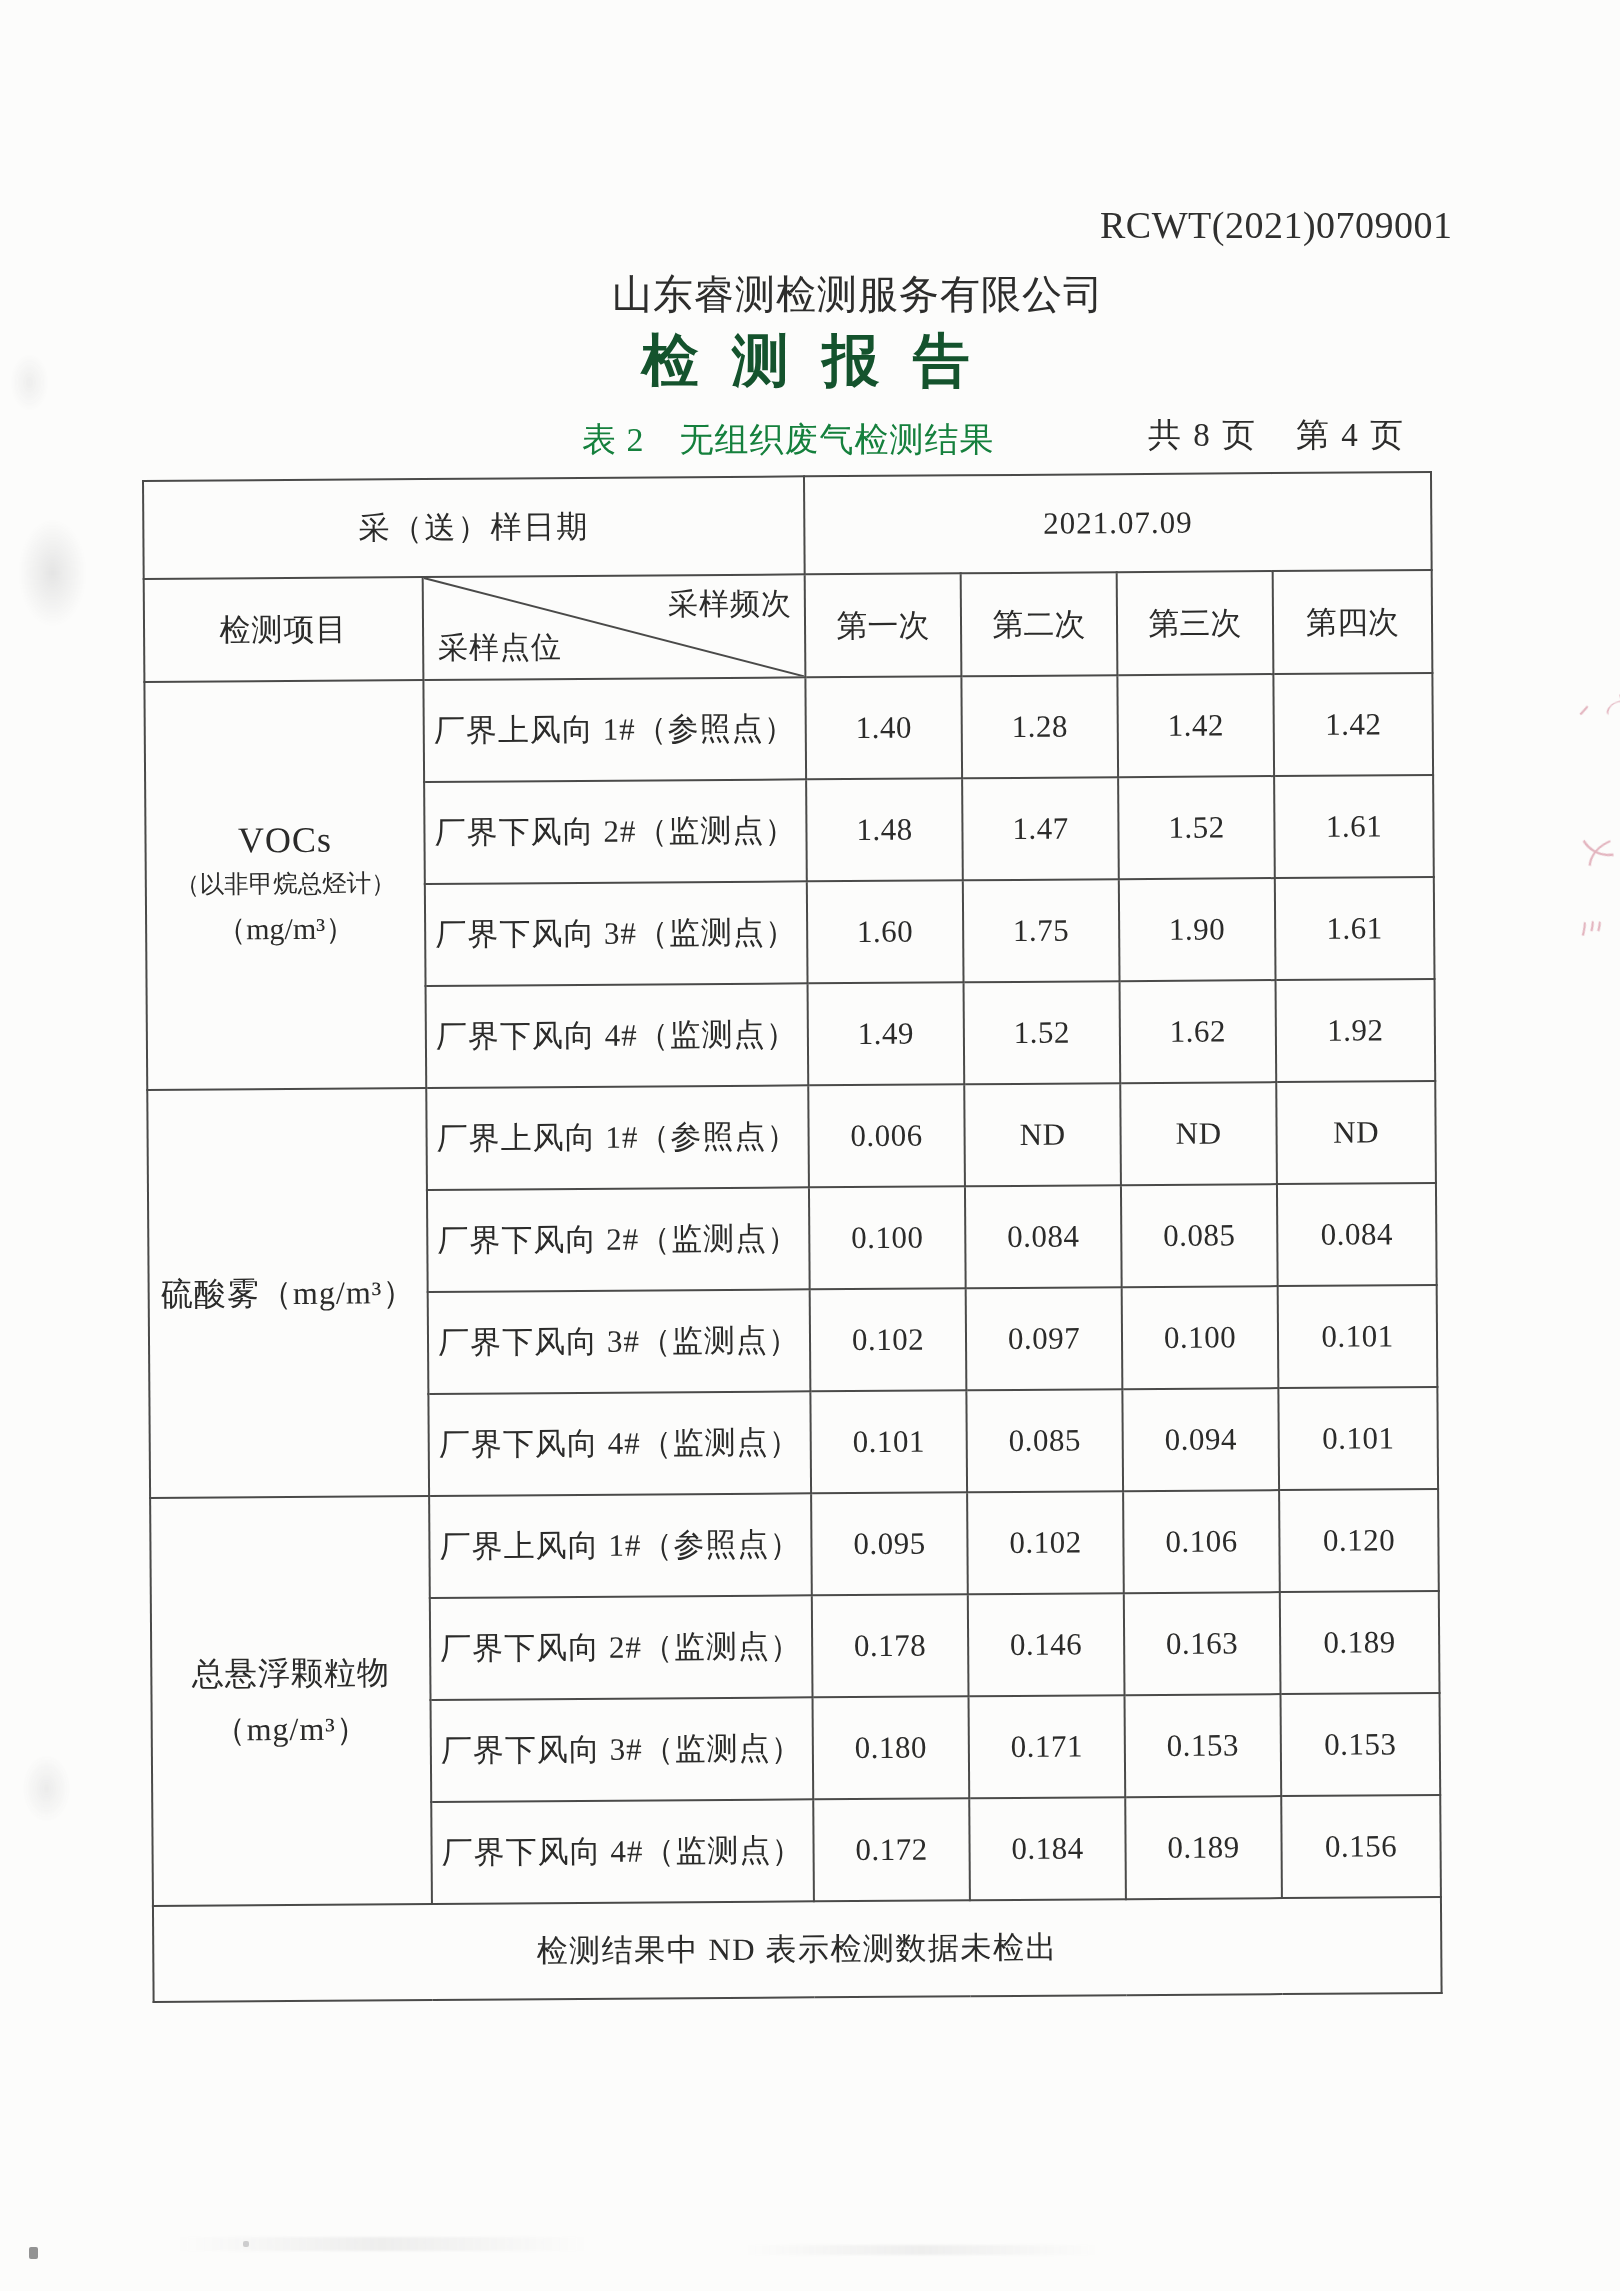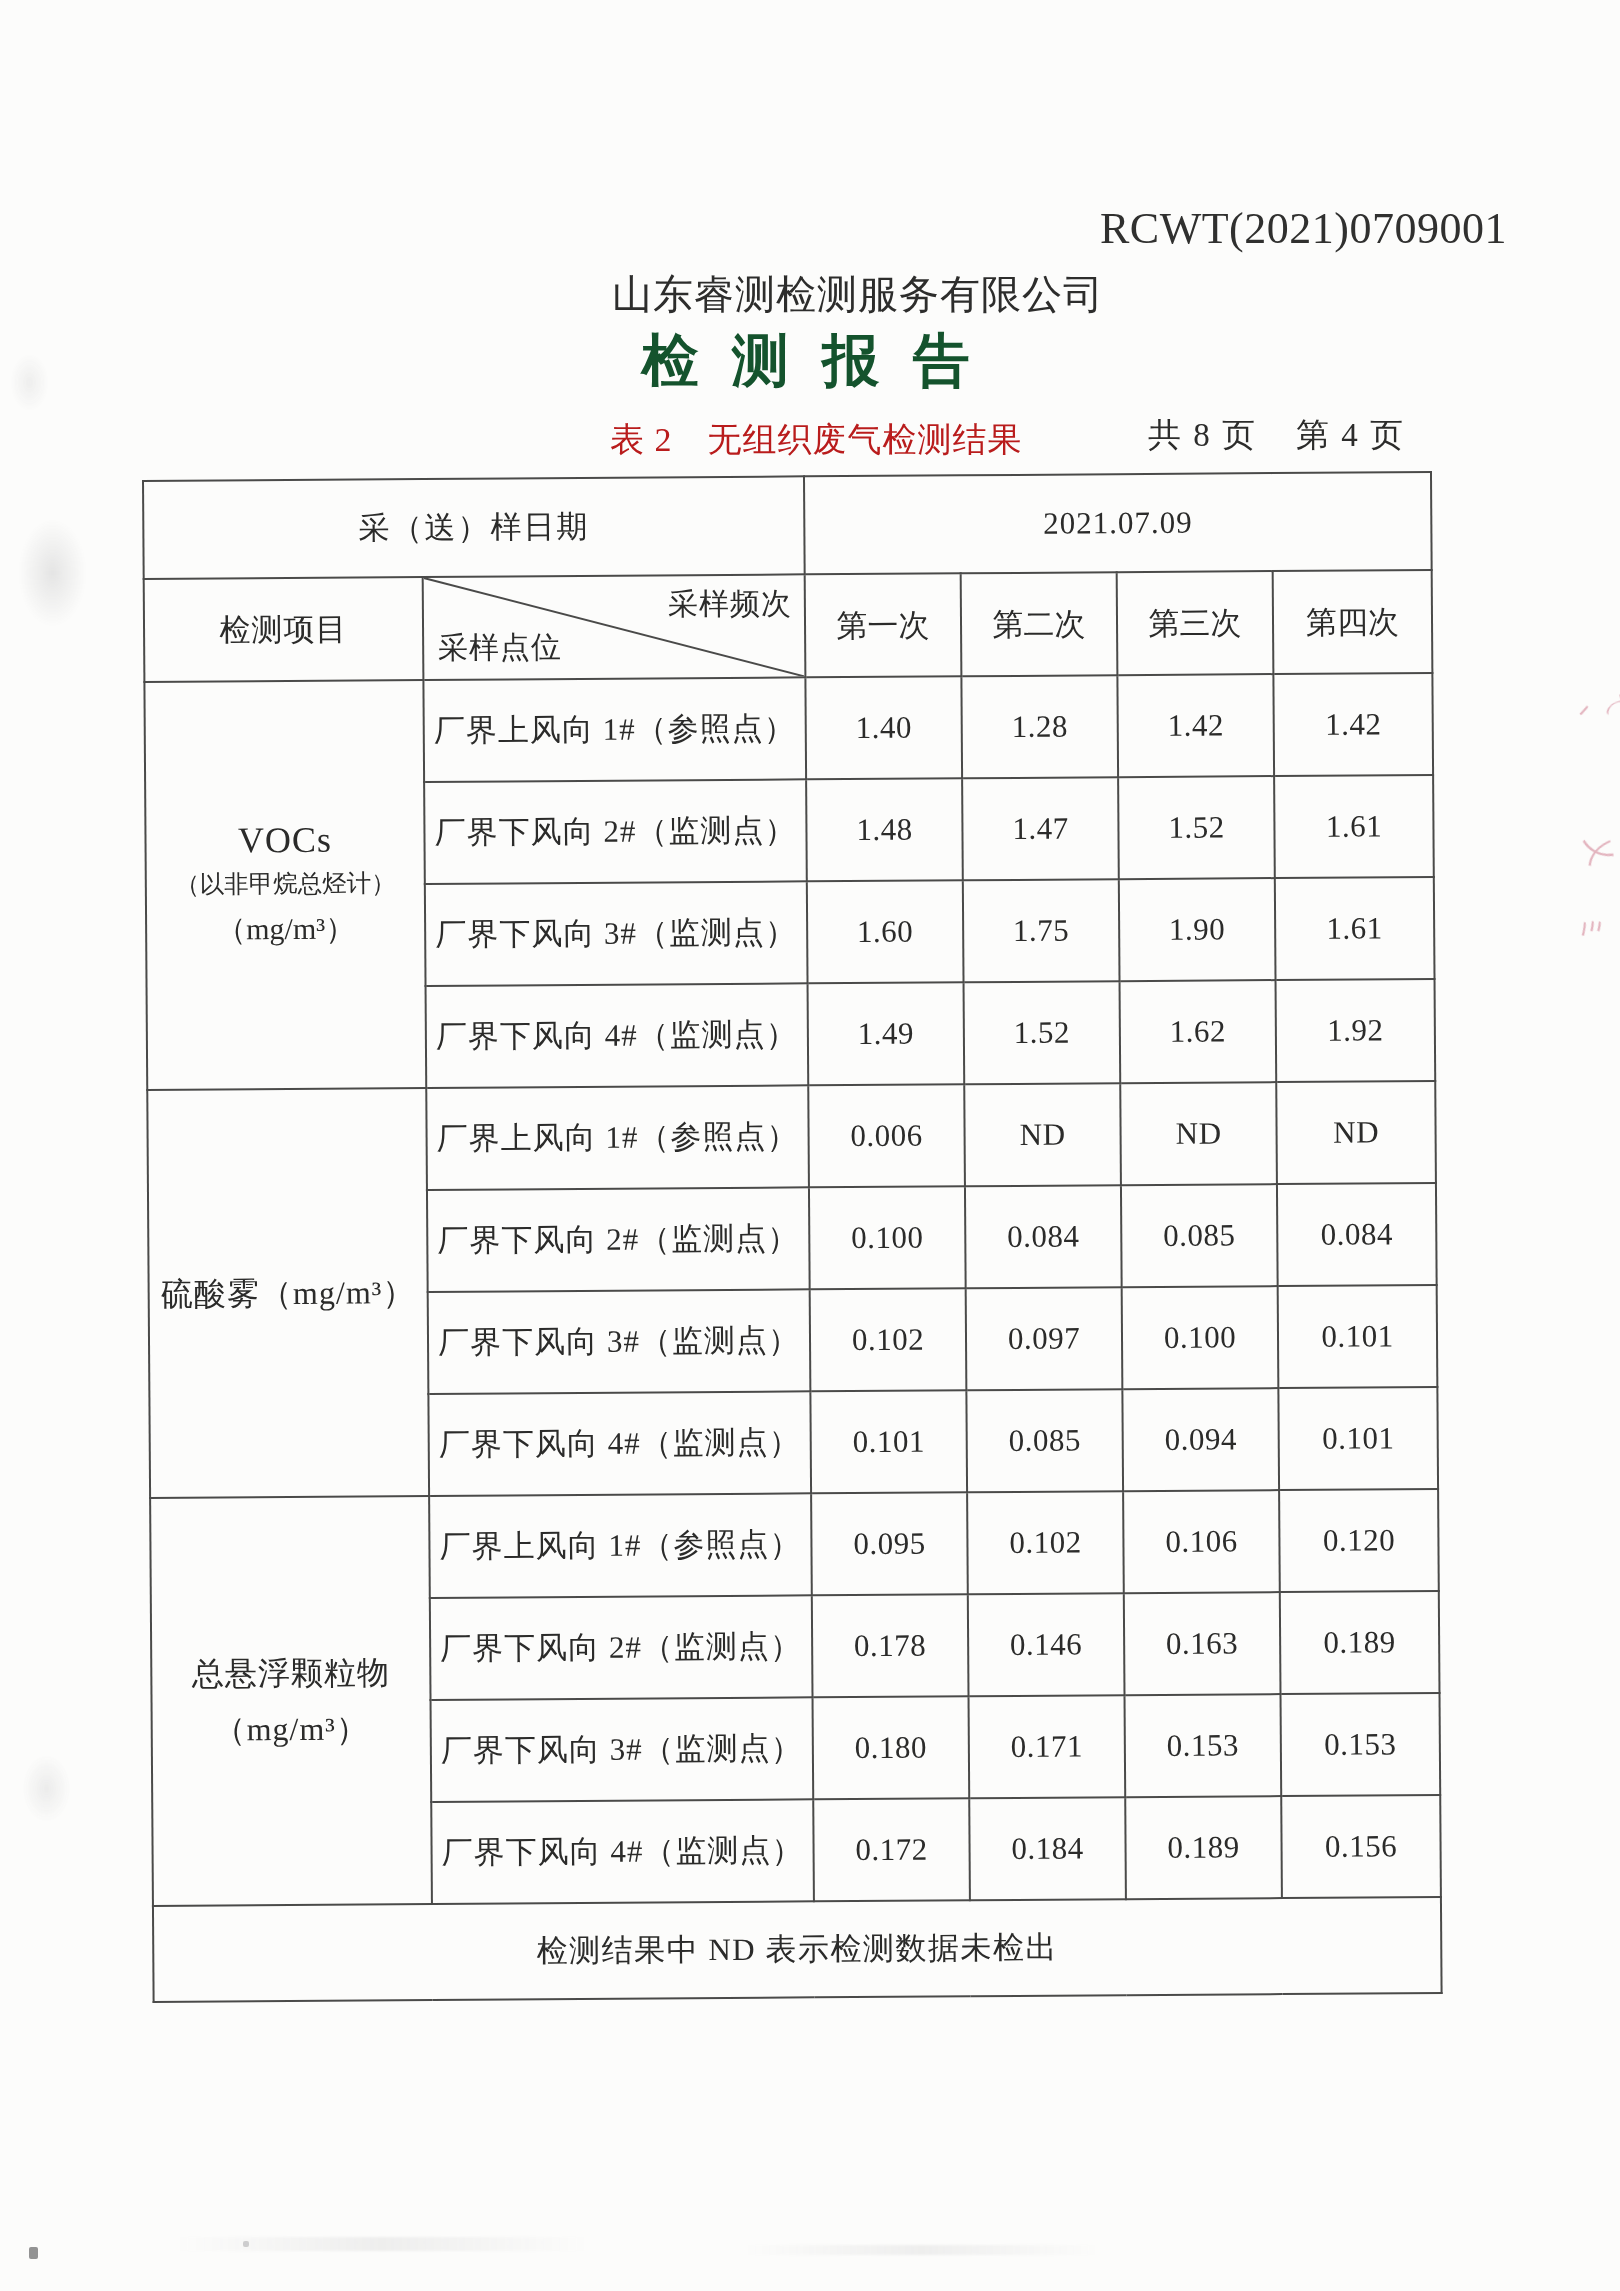--- a/index.html
+++ b/index.html
@@ -12,21 +12,21 @@
     background: #fcfcfb;
     overflow: hidden;
     font-family: "Liberation Serif", "DejaVu Serif", serif;
     color: #2b2b2b;
   }
 
   
   .report-number {
     position: absolute;
     top: 203px; left: 1100px;
-    font-size: 44px;
+    font-size: 38px;
     letter-spacing: 0.5px;
     color: #30302f;
     white-space: nowrap;
   }
   .company-name {
     position: absolute;
     top: 267px; left: 0;
     width: 100%;
     text-align: center;
     font-size: 40px;
@@ -42,24 +42,24 @@
     text-align: center;
     font-family: "Liberation Sans", "DejaVu Sans", sans-serif;
     font-weight: 700;
     font-size: 57px;
     letter-spacing: 8.8px;
     color: #14532d;
     white-space: nowrap;
   }
   .table-caption {
     position: absolute;
-    top: 417px; left: 610px;
+    top: 417px; left: 582px;
     font-size: 34px;
     letter-spacing: 1px;
-    color: #b91c1c;
+    color: #15803d;
     white-space: nowrap;
     font-family: Liberation Serif, serif;
   }
   .page-info {
     position: absolute;
     top: 413px; left: 1148px;
     display: flex;
     gap: 39px;
     font-size: 33px;
     letter-spacing: 2px;

